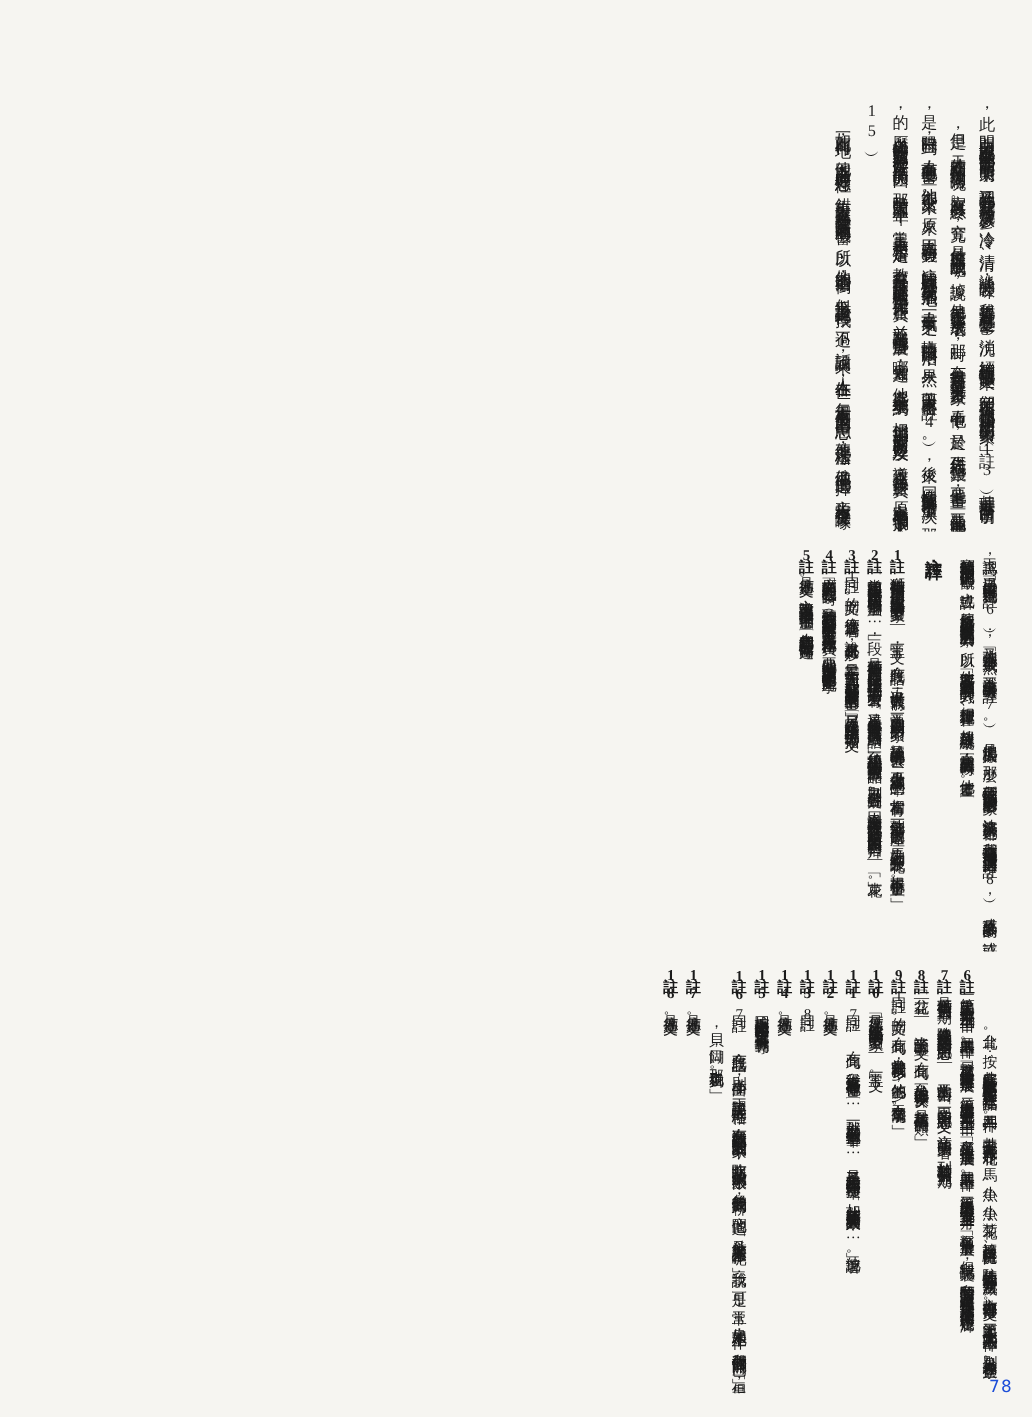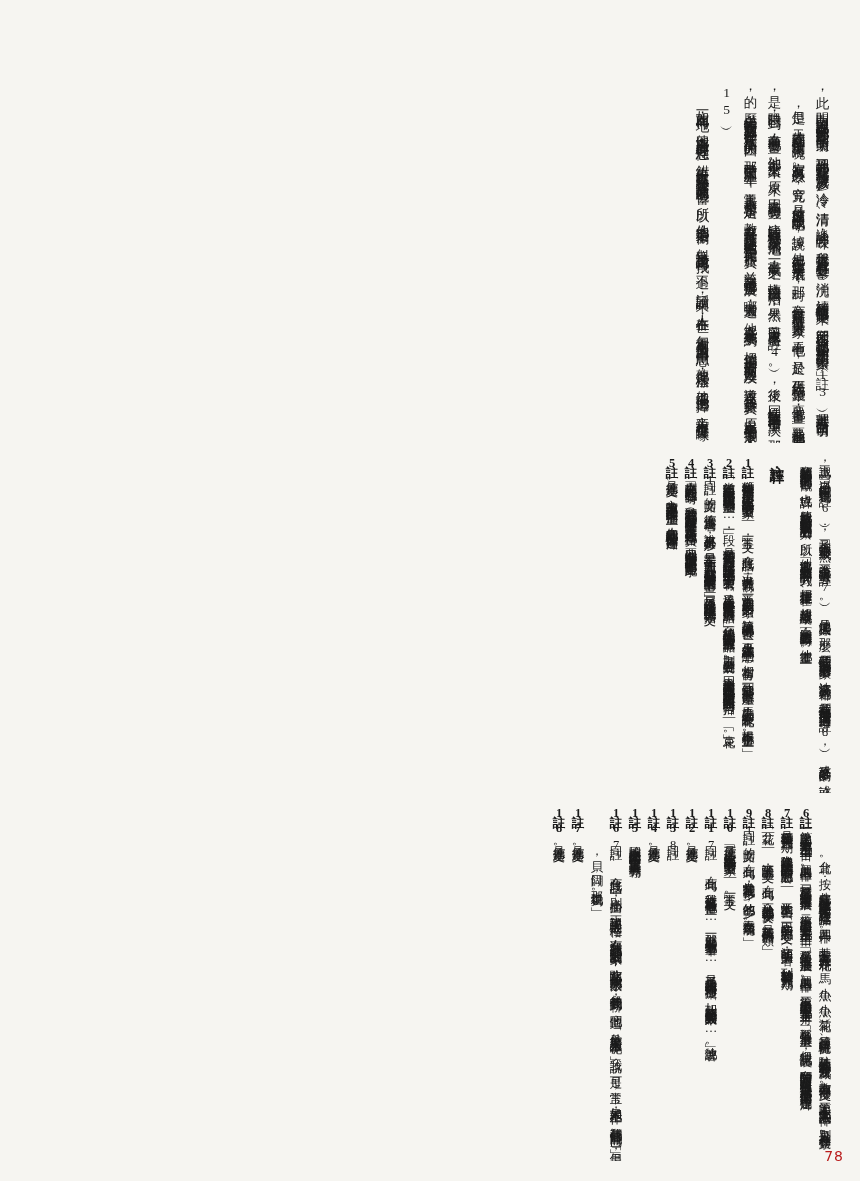--- a/index.html
+++ b/index.html
@@ -56,21 +56,21 @@
     padding-top: 46px;
     text-indent: 0;
   }
   .note-label {
     font-weight: bold;
   }
   #page-number {
     position: absolute;
     top: 1148px; right: 16px;
     font-size: 14px;
-    color: #b91c1c;
+    color: #1d4ed8;
     font-family: "DejaVu Sans", sans-serif;
     letter-spacing: 1px;
   }
 </style>
 </head>
 <body>
 
 <div id="page">
 
   <div class="band" id="band-top">

